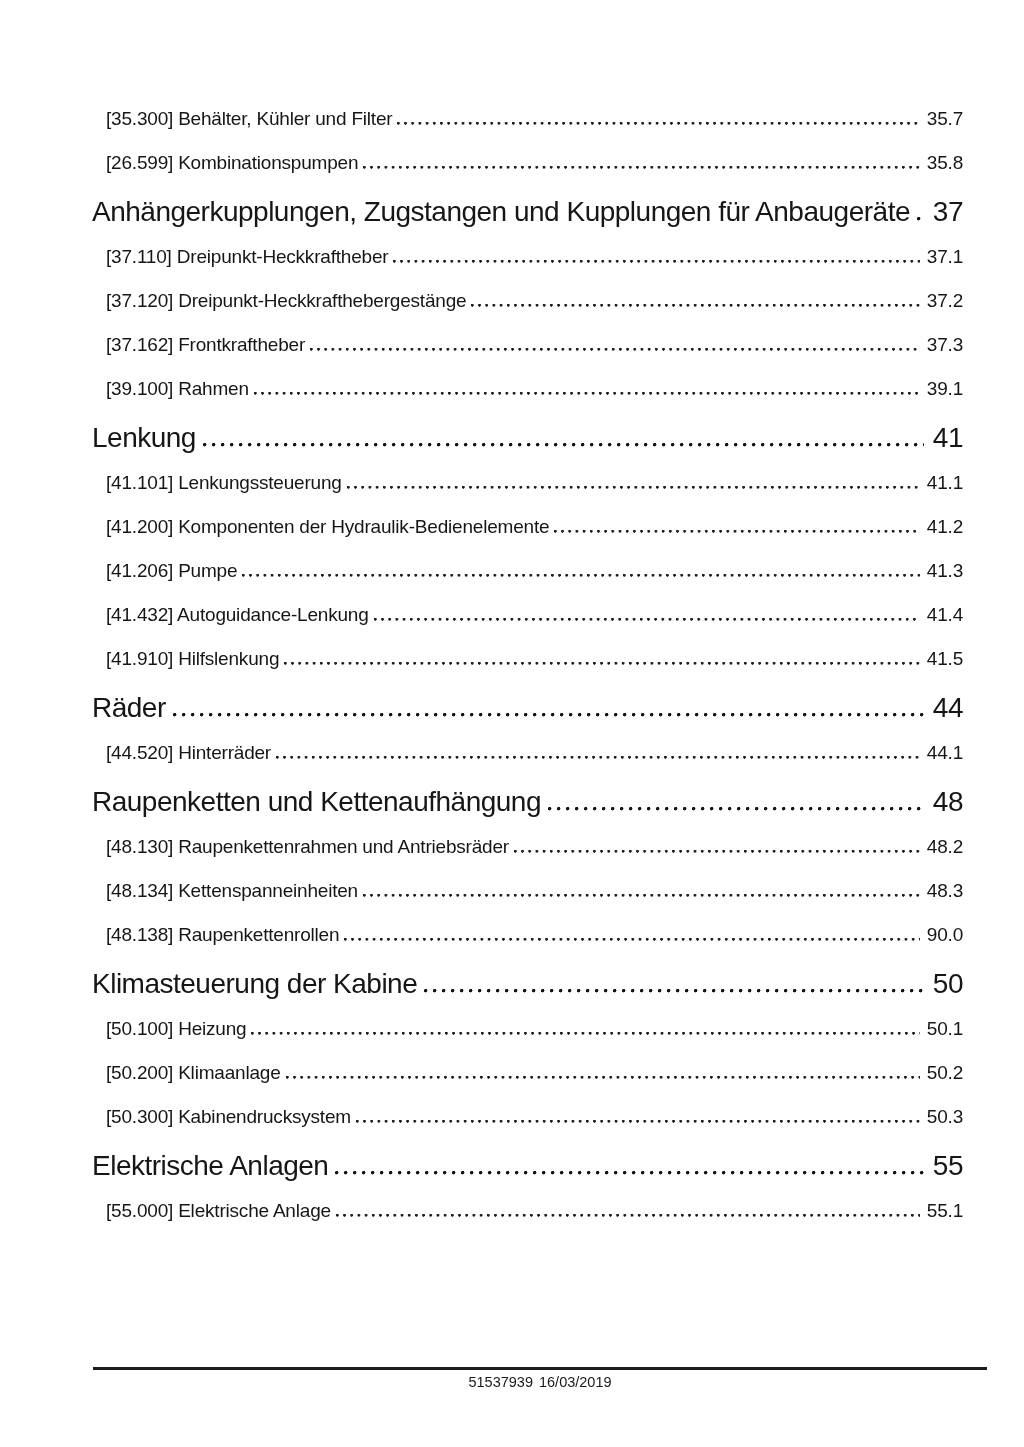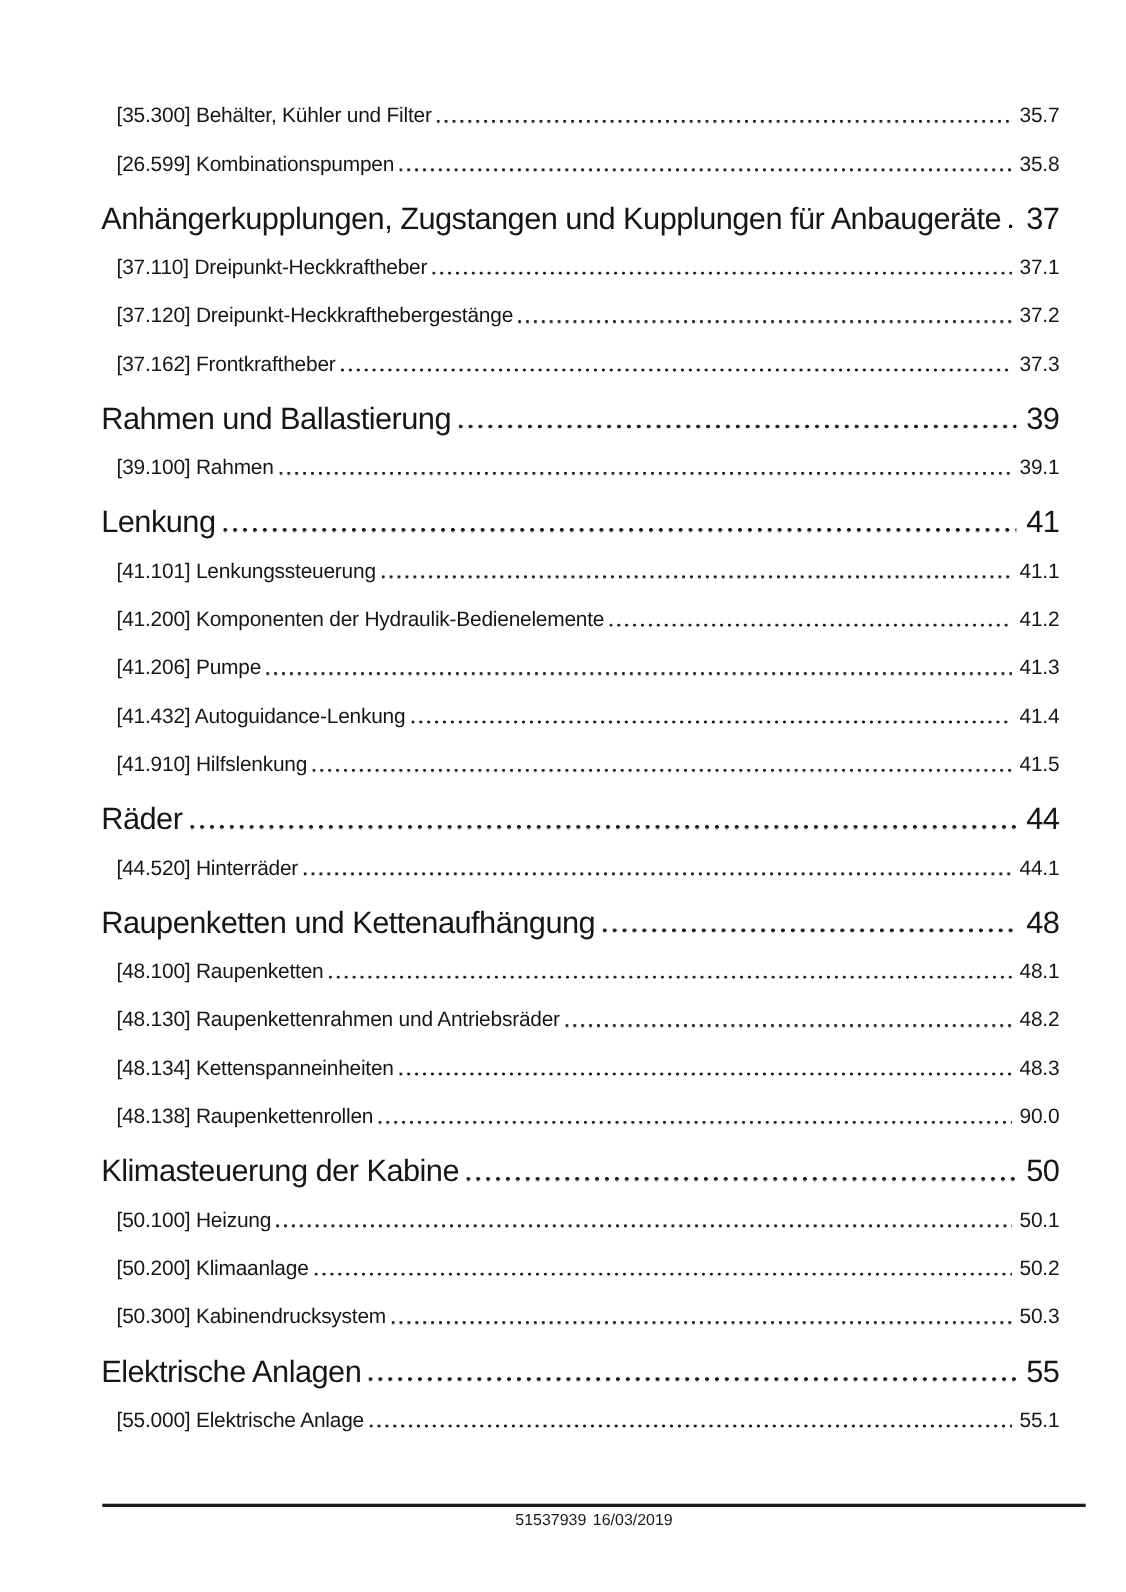--- a/index.html
+++ b/index.html
@@ -9,21 +9,21 @@
     width: 1024px;
     height: 1447px;
     font-family: "Liberation Sans", "DejaVu Sans", sans-serif;
     color: #161616;
     overflow: hidden;
   }
   .page { position: absolute; inset: 0; background: #ffffff; }
 
   .toc {
     position: absolute;
-    top: 4px;
+    top: 17px;
     left: 92px;
     width: 871px;
     padding-top: 90px;
   }
 
   .row {
     display: flex;
     align-items: flex-start;
     width: 100%;
   }
@@ -119,25 +119,20 @@
       <div class="row entry">
         <span class="label">[37.120] Dreipunkt-Heckkrafthebergestänge</span>
         <span class="dots"></span>
         <span class="page-num">37.2</span>
       </div>
       <div class="row entry">
         <span class="label">[37.162] Frontkraftheber</span>
         <span class="dots"></span>
         <span class="page-num">37.3</span>
       </div>
-      <div class="row heading">
-        <span class="label">Rahmen und Ballastierung</span>
-        <span class="dots"></span>
-        <span class="page-num">39</span>
-      </div>
       <div class="row entry">
         <span class="label">[39.100] Rahmen</span>
         <span class="dots"></span>
         <span class="page-num">39.1</span>
       </div>
       <div class="row heading">
         <span class="label">Lenkung</span>
         <span class="dots"></span>
         <span class="page-num">41</span>
       </div>
@@ -173,25 +168,20 @@
       </div>
       <div class="row entry">
         <span class="label">[44.520] Hinterräder</span>
         <span class="dots"></span>
         <span class="page-num">44.1</span>
       </div>
       <div class="row heading">
         <span class="label">Raupenketten und Kettenaufhängung</span>
         <span class="dots"></span>
         <span class="page-num">48</span>
-      </div>
-      <div class="row entry">
-        <span class="label">[48.100] Raupenketten</span>
-        <span class="dots"></span>
-        <span class="page-num">48.1</span>
       </div>
       <div class="row entry">
         <span class="label">[48.130] Raupenkettenrahmen und Antriebsräder</span>
         <span class="dots"></span>
         <span class="page-num">48.2</span>
       </div>
       <div class="row entry">
         <span class="label">[48.134] Kettenspanneinheiten</span>
         <span class="dots"></span>
         <span class="page-num">48.3</span>

